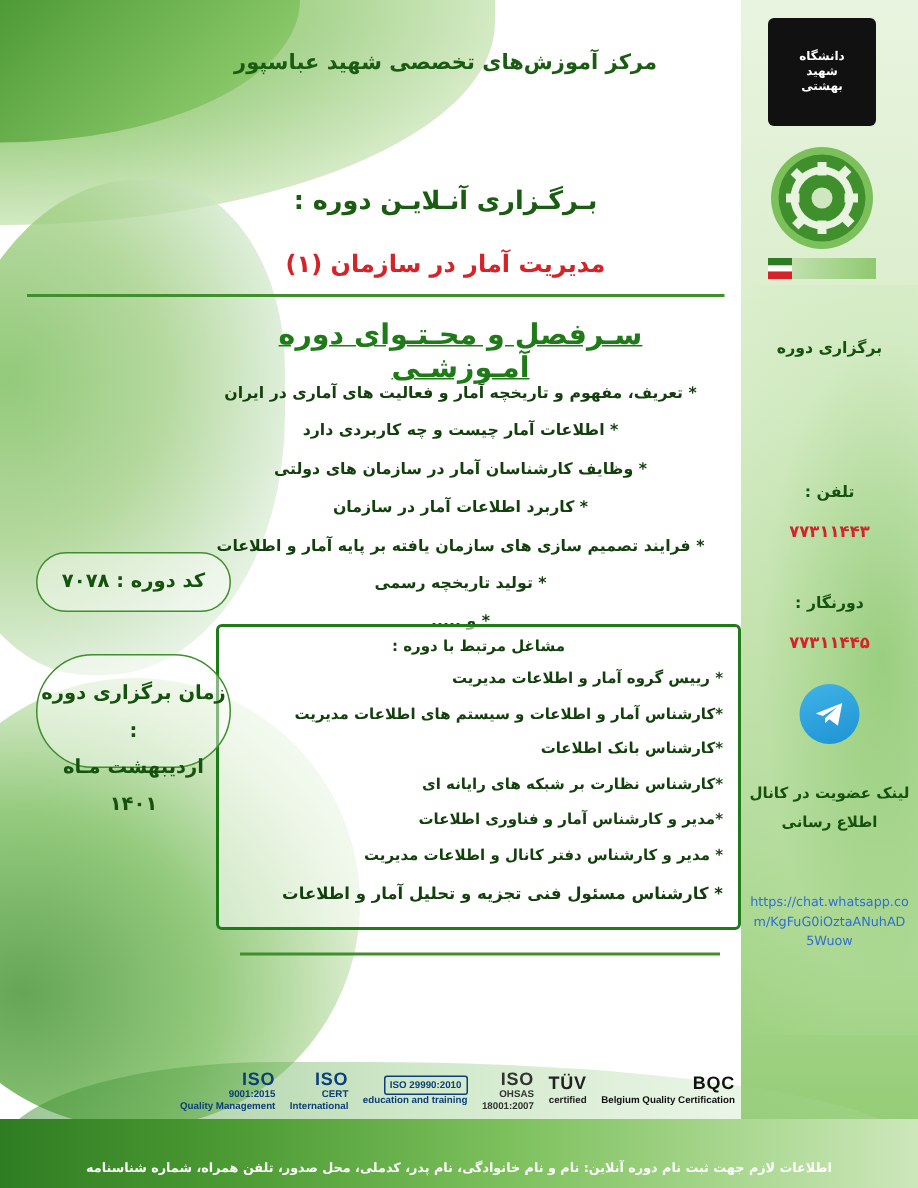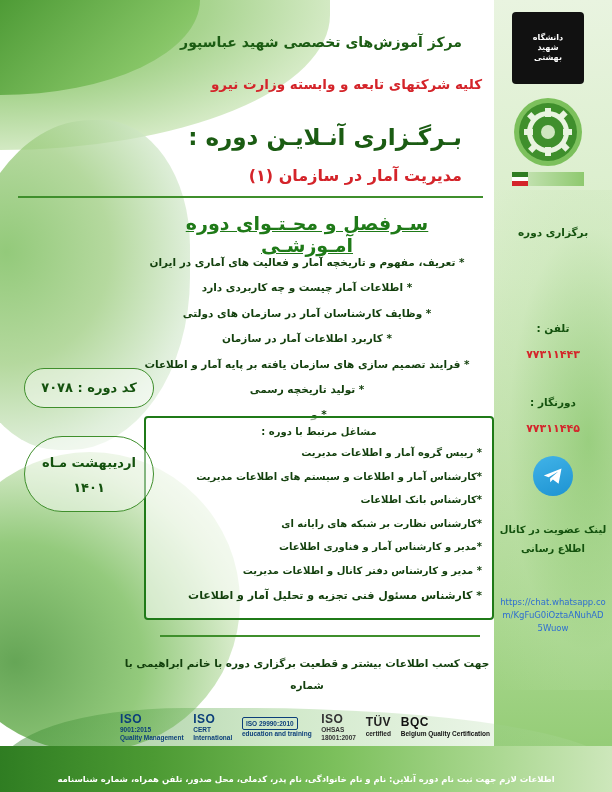--- a/index.html
+++ b/index.html
@@ -83,37 +83,37 @@
   .bg-header-sep {
     position: absolute;
     top: 196px; left: 18px;
     width: 465px; height: 2px;
     background: #3f8f2c;
   }
 
   
   .hdr {
     position: absolute;
-    text-align: right;
+    text-align: center;
     direction: rtl;
     font-weight: bold;
   }
   .hdr-line1 {
     top: 34px; right: 150px; width: 330px;
     font-size: 14px;
     color: #1b5c13;
   }
   .hdr-line2 {
     top: 76px; right: 130px; width: 360px;
     font-size: 13.5px;
     color: #d4242a;
   }
   .hdr-line3 {
     top: 124px; right: 150px; width: 330px;
-    font-size: 23px;
+    font-size: 17px;
     color: #1b5c13;
     letter-spacing: 1px;
   }
   .hdr-line4 {
     top: 166px; right: 150px; width: 330px;
     font-size: 16px;
     color: #d4242a;
   }
 
   
@@ -316,21 +316,21 @@
     width: 370px;
     height: 34px;
     display: flex;
     align-items: center;
     justify-content: space-between;
     direction: ltr;
   }
   .cert {
     font-size: 6.5px;
     font-weight: bold;
-    text-align: left;
+    text-align: right;
     line-height: 1.15;
     color: #222;
     font-family: "Liberation Sans", sans-serif;
   }
   .cert .big { font-size: 12px; letter-spacing: 0.5px; }
   .cert.iso9001 { color: #0c3f7a; }
   .cert.iso29990 { color: #0c3f7a; }
   .cert.ohsas { color: #333; }
   .cert.bqc { color: #111; }
   .cert-badge {
@@ -361,21 +361,20 @@
   <div class="bg-top-left2"></div>
   <div class="bg-mid-left"></div>
   <div class="bg-bottom-left"></div>
   <div class="bg-right-band"></div>
   <div class="bg-right-band-overlay"></div>
   <div class="bg-bottom-wave"></div>
   <div class="bg-bottom-strip"></div>
   <div class="bg-header-sep"></div>
 
   <div class="hdr hdr-line1">مرکز آموزش‌های تخصصی شهید عباسپور</div>
-  <div class="hdr hdr-line2">کلیه شرکتهای تابعه و وابسته وزارت نیرو</div>
   <div class="hdr hdr-line3">بـرگـزاری آنـلایـن دوره :</div>
   <div class="hdr hdr-line4">مدیریت آمار در سازمان (۱)</div>
 
   <div class="logo-box">
     <div class="logo-seal">دانشگاه شهید بهشتی</div>
     <div class="logo-gear">
       <svg width="72" height="72" viewBox="0 0 72 72">
         <circle cx="36" cy="36" r="34" fill="#7cc05c"></circle>
         <circle cx="36" cy="36" r="29" fill="#3f8f2c"></circle>
         <g fill="#e9f4e0">
@@ -425,41 +424,41 @@
       <div>*کارشناس بانک اطلاعات</div>
       <div>*کارشناس نظارت بر شبکه های رایانه ای</div>
       <div>*مدیر و کارشناس آمار و فناوری  اطلاعات</div>
       <div>* مدیر و کارشناس دفتر کانال و اطلاعات مدیریت</div>
       <div>* کارشناس مسئول فنی تجزیه و تحلیل آمار و اطلاعات</div>
     </div>
   </div>
 
   <div class="callout callout-code">کد دوره : ۷۰۷۸</div>
   <div class="callout callout-date">
+    <div>زمان برگزاری دوره :</div>
     <div>اردیبهشت مـاه ۱۴۰۱</div>
   </div>
 
   <div class="side-item side-title-main">برگزاری دوره</div>
   <div class="side-item side-phone-label">تلفن :</div>
   <div class="side-item side-phone-value">۷۷۳۱۱۴۴۳</div>
   <div class="side-item side-fax-label">دورنگار :</div>
   <div class="side-item side-fax-value">۷۷۳۱۱۴۴۵</div>
 
   <div class="tg-icon">
     <svg width="24" height="24" viewBox="0 0 24 24">
       <path d="M2.8 11.6 L20.5 4.6 L17.6 19.8 L11.9 15.5 L9.2 18.2 L9.1 14.6 L17.3 7.4 L7.6 13.3 Z" fill="#ffffff"></path>
     </svg>
   </div>
 
   <div class="side-item side-link-label">لینک عضویت در کانال اطلاع رسانی</div>
   <div class="side-item side-link-url">https://chat.whatsapp.com/KgFuG0iOztaANuhAD5Wuow</div>
 
   <div class="bottom-rule"></div>
   <div class="contact">
-    <div>جهت کسب اطلاعات بیشتر و قطعیت برگزاری دوره با خانم ابراهیمی با شماره</div>
   </div>
 
   <div class="cert-row">
     <div class="cert iso9001">
       <div class="big">ISO</div>
       <div>9001:2015</div>
       <div>Quality Management</div>
     </div>
     <div class="cert iso9001">
       <div class="big">ISO</div>

